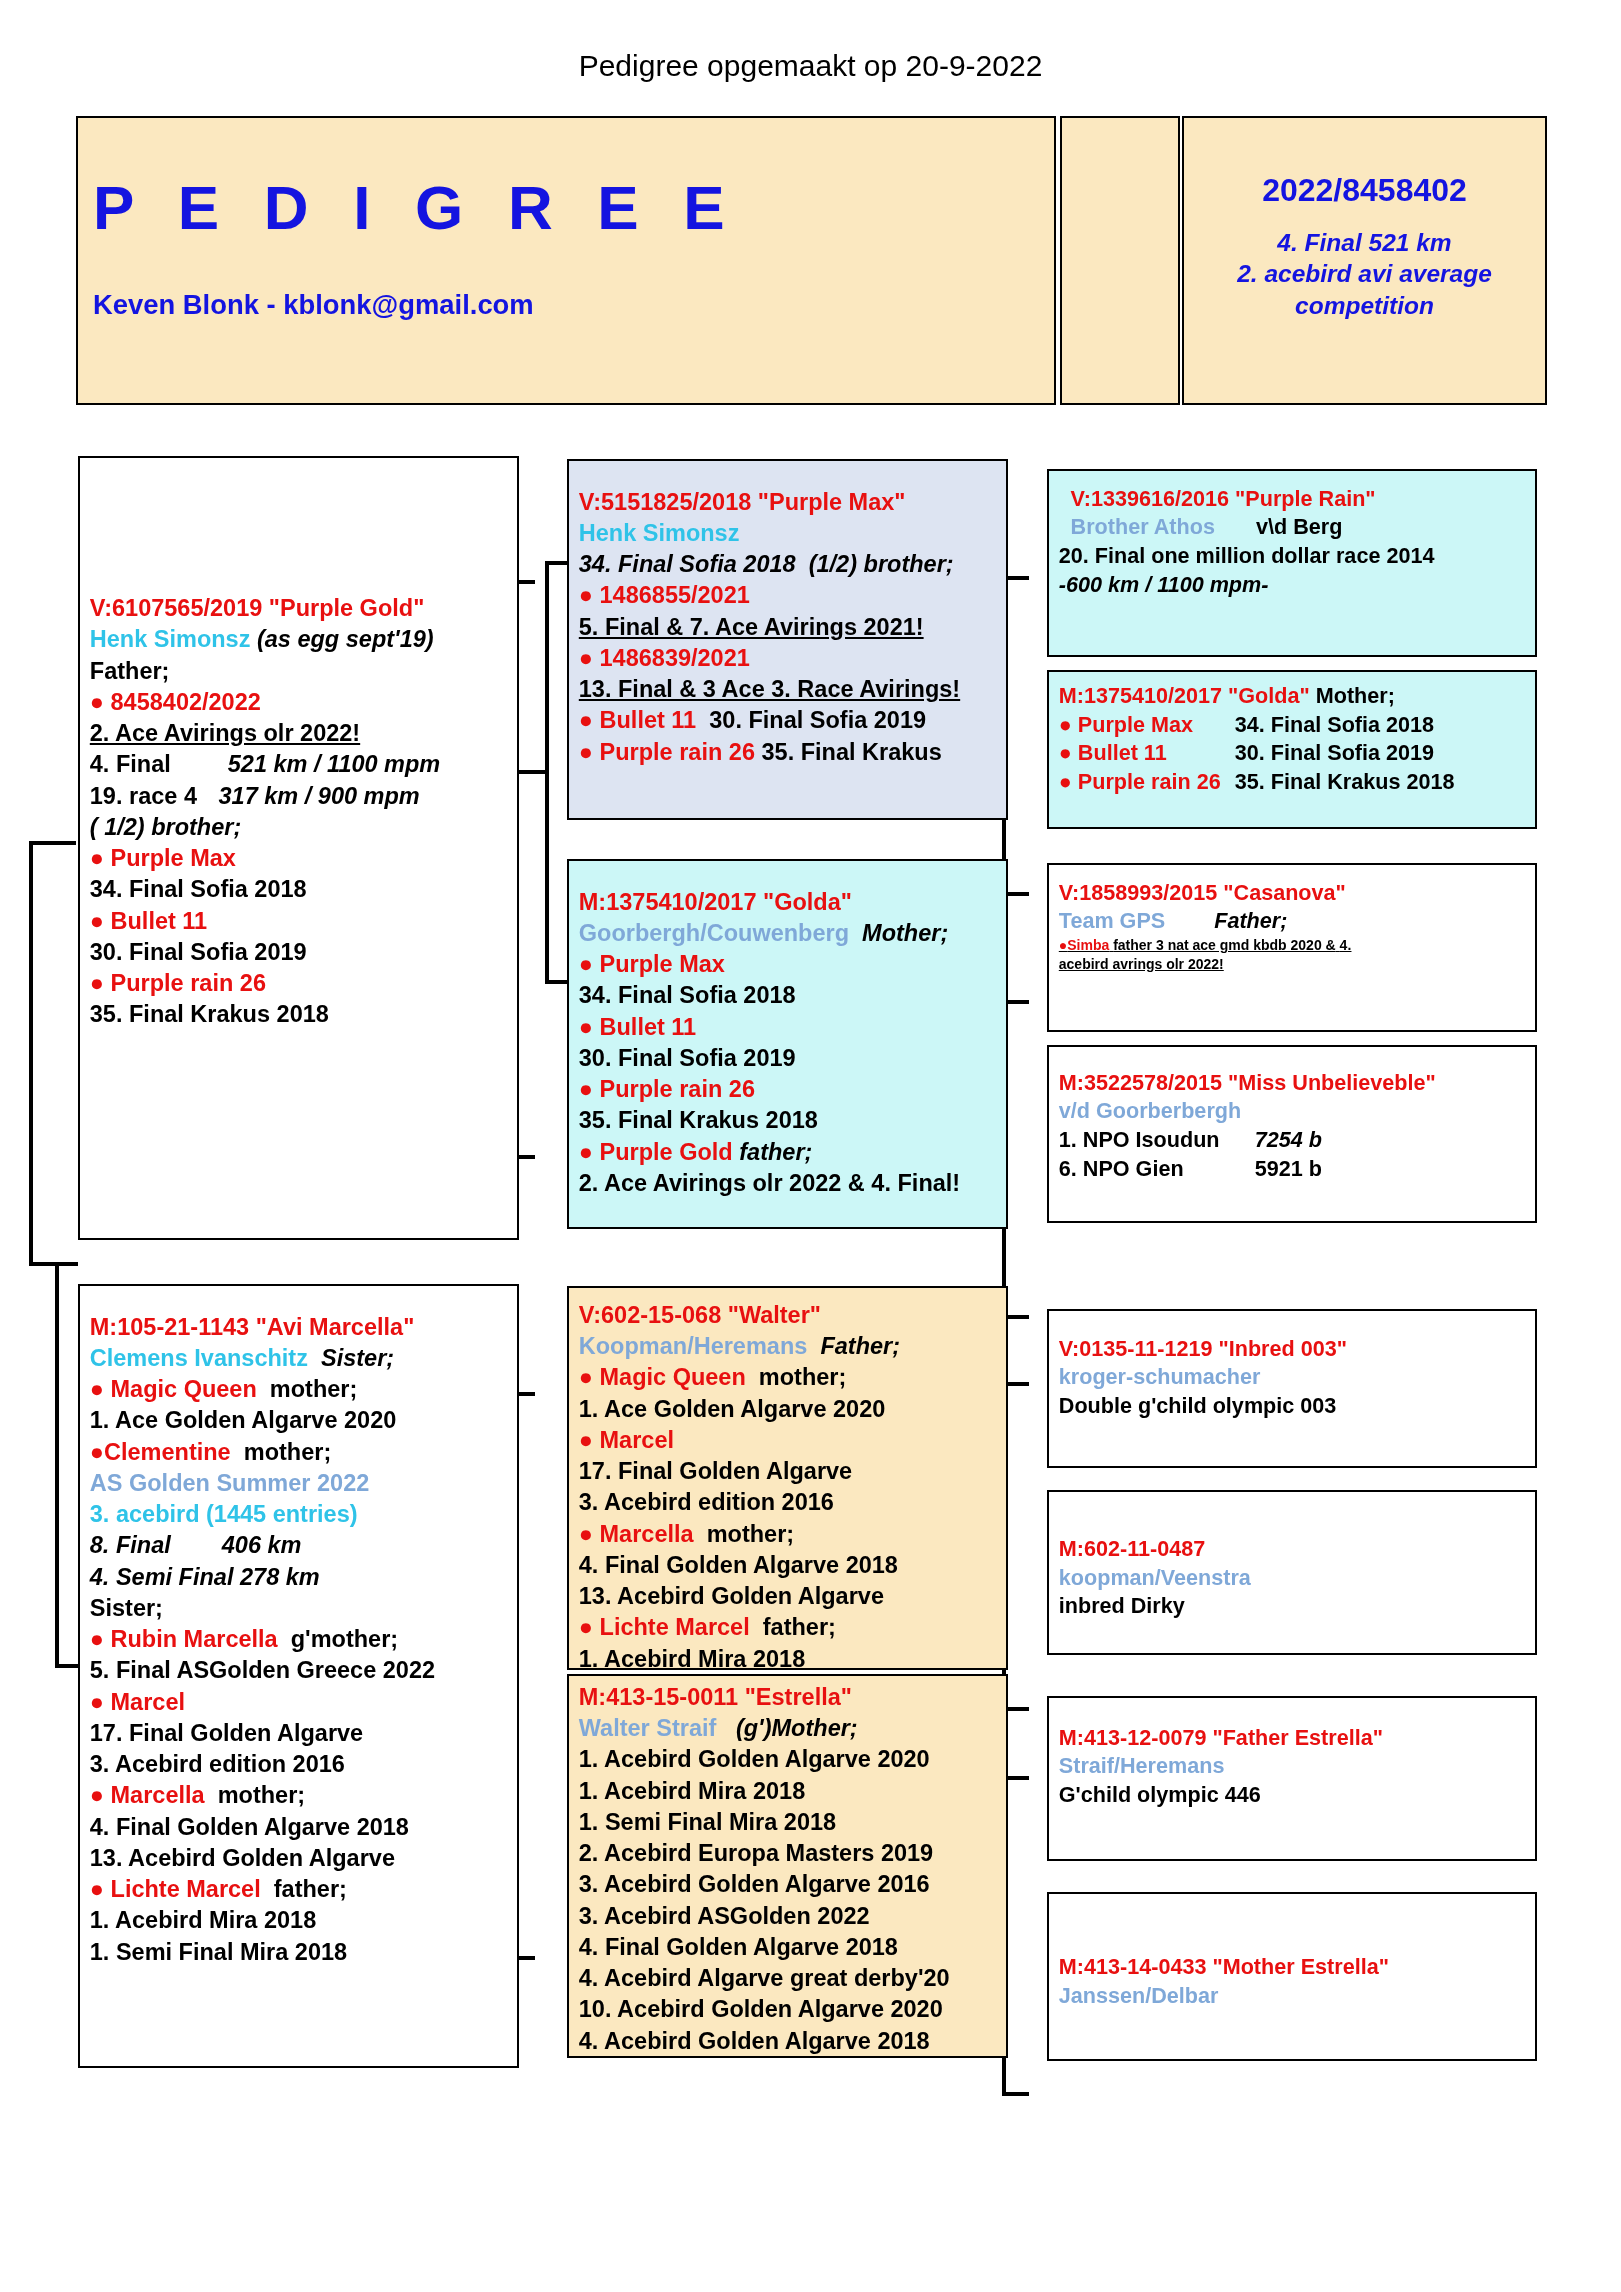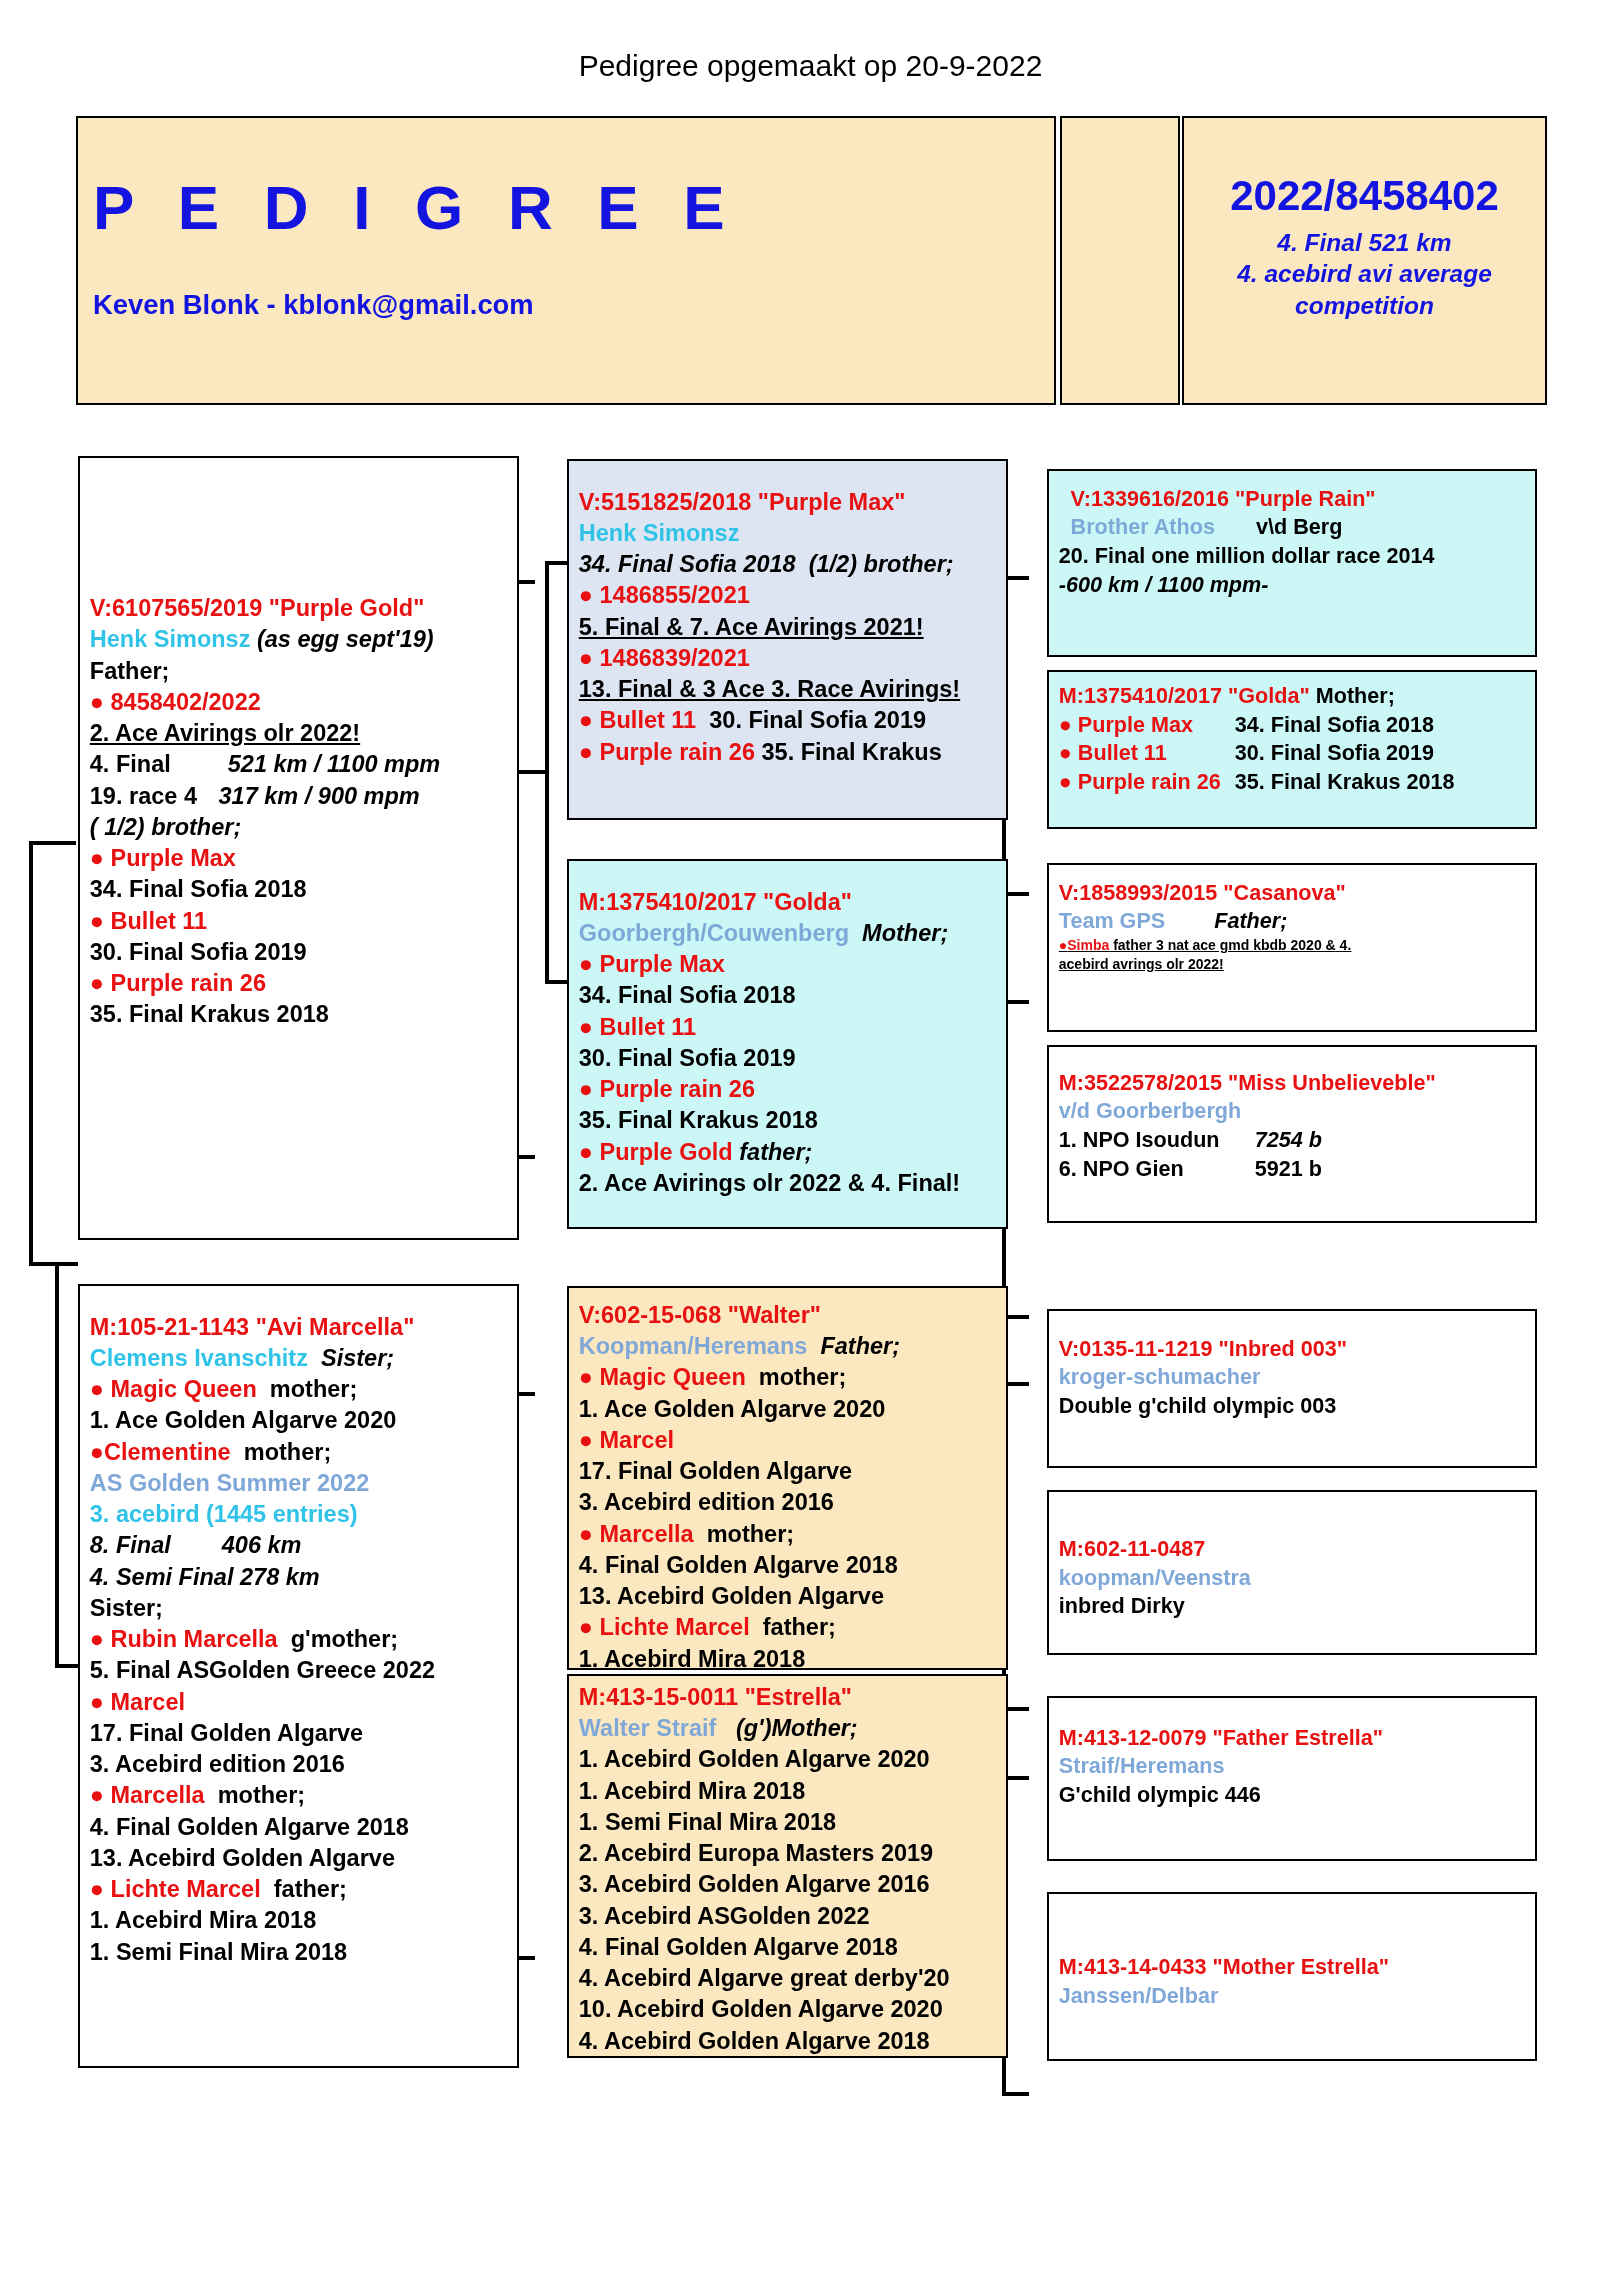--- a/index.html
+++ b/index.html
@@ -11,21 +11,21 @@
              font-size:30px;color:#000;}
   
   .hdr-box{border:2.9px solid #000;background:#fbe8c0;}
   #hdr-left{left:76px;top:116px;width:980px;height:289px;}
   #hdr-mid{left:1060px;top:116px;width:120px;height:289px;}
   #hdr-right{left:1182px;top:116px;width:365px;height:289px;}
   .pedigree-word{position:absolute;left:93px;top:172px;font-size:62px;font-weight:bold;
      color:#1414e0;letter-spacing:13.7px;}
   .owner-line{position:absolute;left:93px;top:289px;font-size:27.4px;font-weight:bold;color:#1414e0;}
   .ring-no{position:absolute;left:1182px;top:172px;width:365px;text-align:center;
-     font-size:42px;font-weight:bold;color:#1414e0;}
+     font-size:32px;font-weight:bold;color:#1414e0;}
   .ring-sub{position:absolute;left:1192px;top:227px;width:345px;text-align:center;
      font-size:24.5px;font-weight:bold;font-style:italic;color:#1414e0;line-height:1.28;}
   
   .pbox{border:2.9px solid #000;background:#fff;overflow:hidden;}
   .bg-white{background:#ffffff;}
   .bg-lav{background:#dde4f2;}
   .bg-cyan{background:#ccf7f7;}
   .bg-cream{background:#fbe8c0;}
   .lines{padding:0 9.8px;}
   .ln{white-space:nowrap;font-size:23.5px;font-weight:bold;color:#000;line-height:1.33;}
@@ -47,21 +47,21 @@
 
 <div class="abs hdr-box" id="hdr-left"></div>
 <div class="abs hdr-box" id="hdr-mid"></div>
 <div class="abs hdr-box" id="hdr-right"></div>
 
 <div class="pedigree-word">P E D I G R E E</div>
 <div class="owner-line">Keven Blonk - kblonk@gmail.com</div>
 <div class="ring-no">2022/8458402</div>
 <div class="ring-sub">
   <div>4. Final 521 km</div>
-  <div>4. acebird avi average</div>
+  <div>2. acebird avi average</div>
   <div>competition</div>
 </div>
 
 <div class="abs cn" style="left:29px;top:1262px;width:49px;height:3.9px;"></div>
 <div class="abs cn" style="left:29px;top:841px;width:3.9px;height:425px;"></div>
 <div class="abs cn" style="left:29px;top:841px;width:47px;height:3.9px;"></div>
 <div class="abs cn" style="left:57px;top:1664px;width:21.6px;height:3.9px;"></div>
 <div class="abs cn" style="left:55px;top:1262px;width:3.9px;height:406px;"></div>
 
 <div class="abs cn" style="left:506px;top:580px;width:3.9px;height:578px;"></div>

